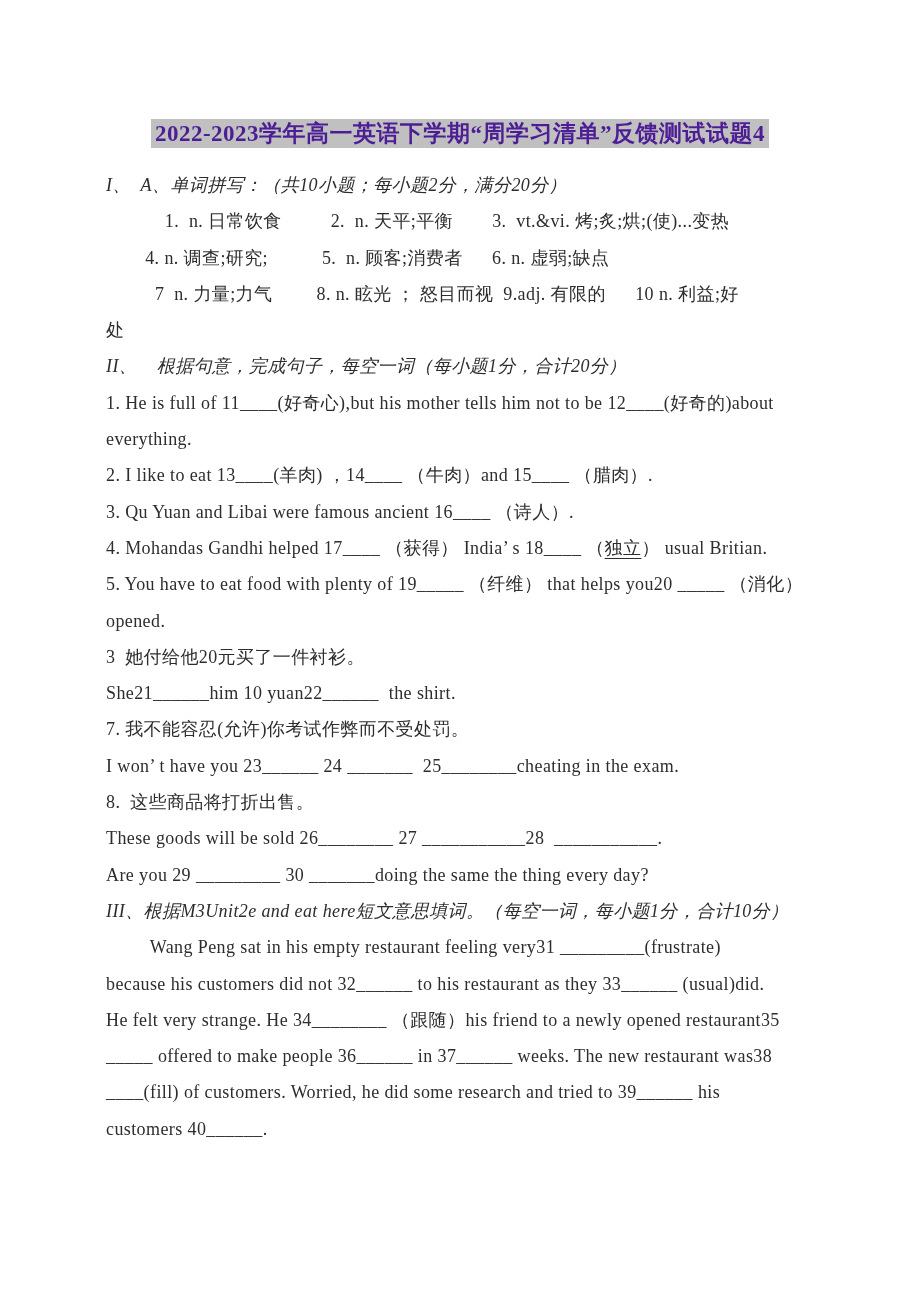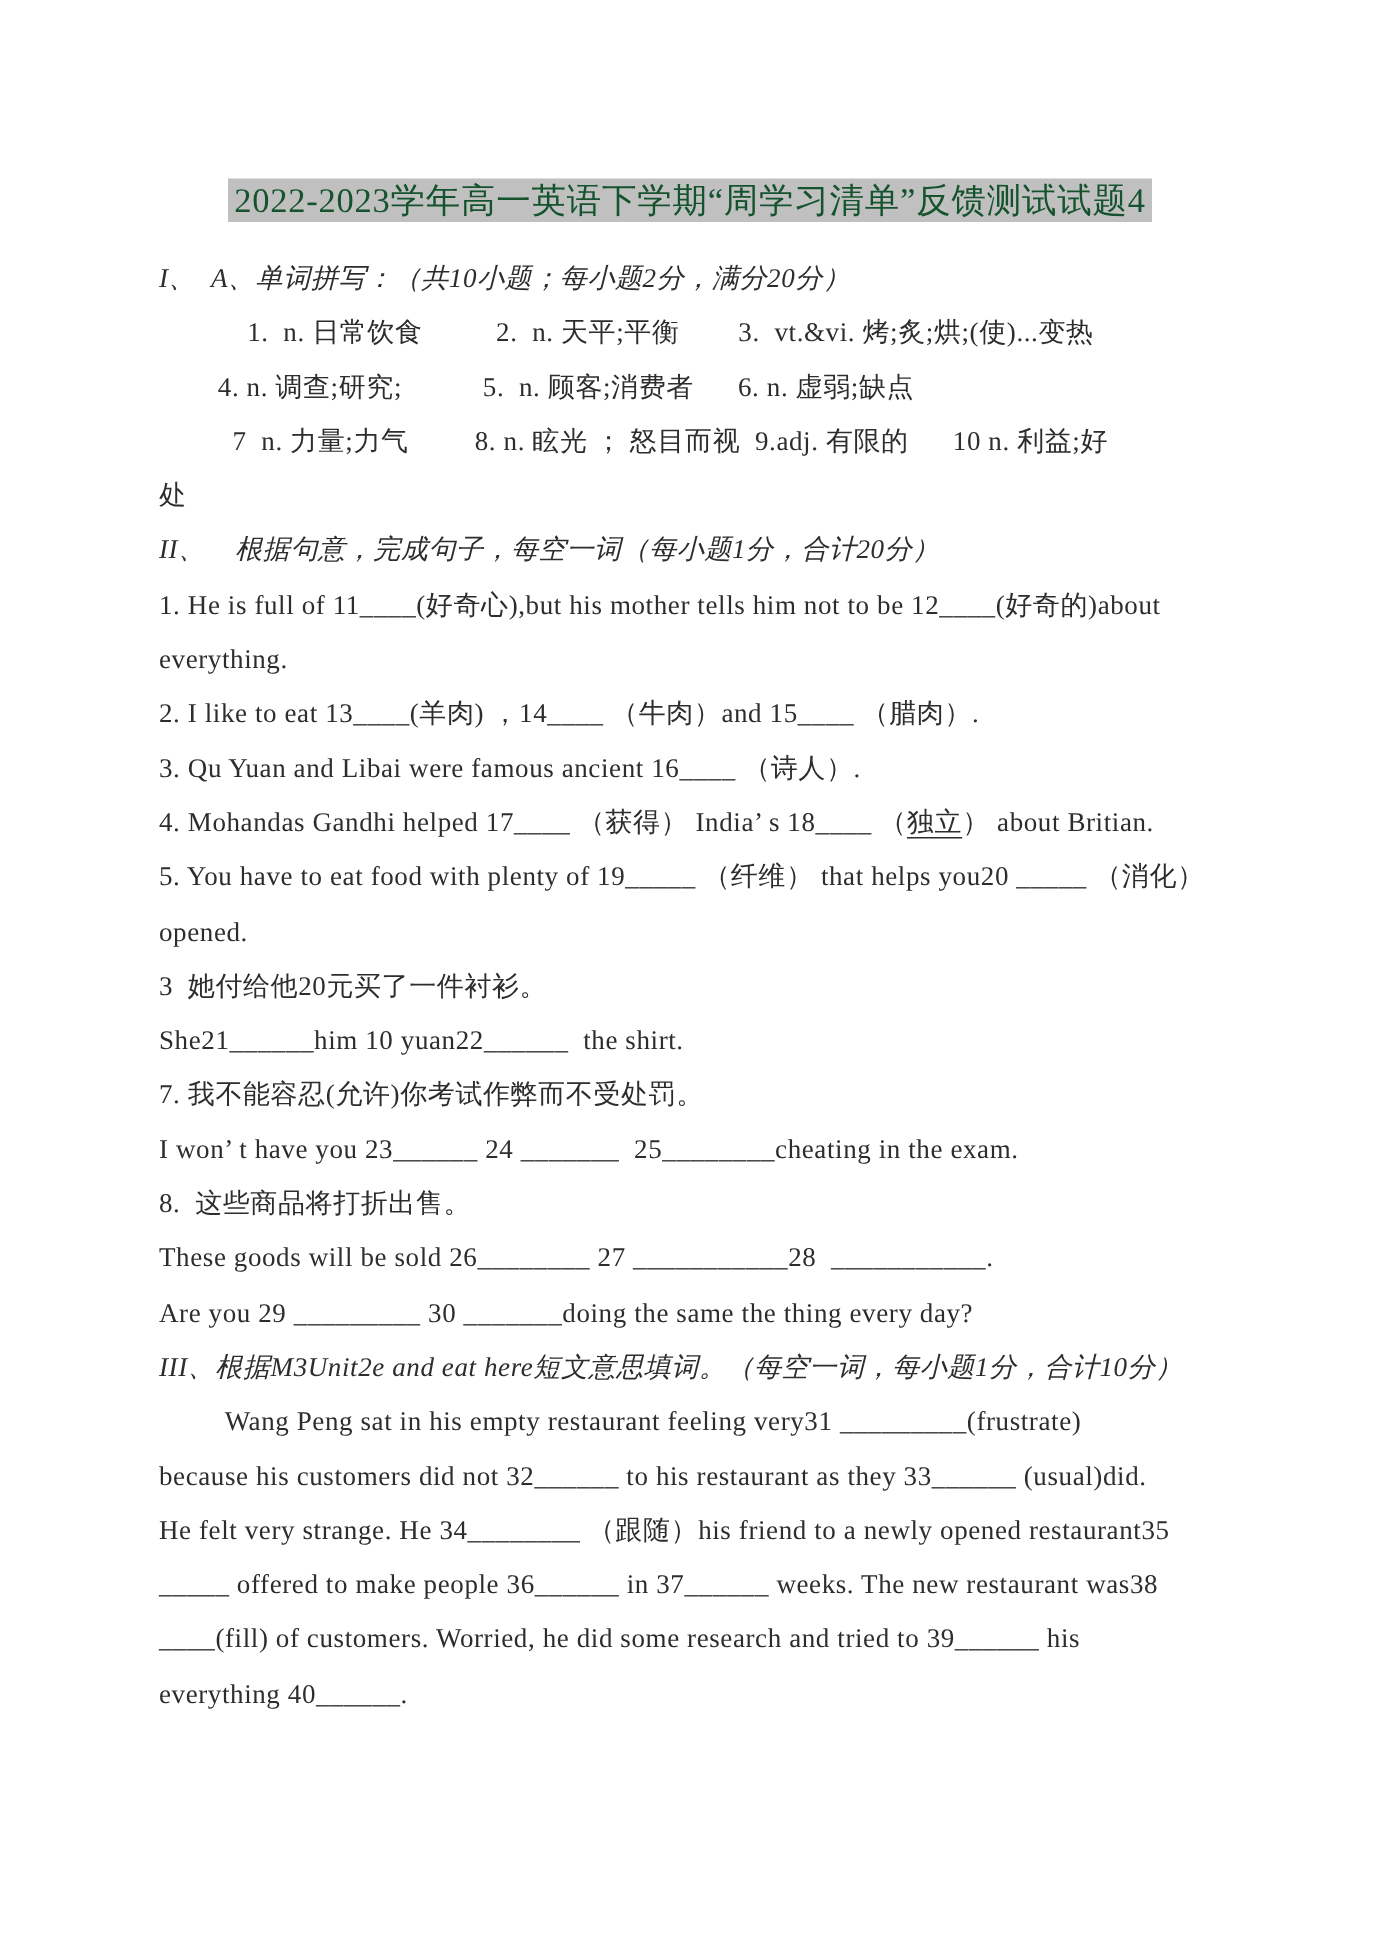--- a/index.html
+++ b/index.html
@@ -11,22 +11,22 @@
     background:#ffffff;
     font-family:"Liberation Serif","DejaVu Serif",serif;
     color:#2d2d2d;
   }
   .title-row{
     padding-top:118px;
     text-align:center;
   }
   .title-hl{
     background:#c0c0c0;
-    color:#14532d;
-    font-weight:400;
+    color:#4c1d95;
+    font-weight:700;
     font-size:23px;
     line-height:32px;
     padding:2px 4px;
     letter-spacing:0.5px;
   }
   .content{
     margin-top:17px;
     padding-left:106px;
     padding-right:20px;
   }
@@ -52,33 +52,33 @@
     <div class="line">            1.  n. 日常饮食          2.  n. 天平;平衡        3.  vt.&amp;vi. 烤;炙;烘;(使)...变热</div>
     <div class="line">        4. n. 调查;研究;           5.  n. 顾客;消费者      6. n. 虚弱;缺点</div>
     <div class="line">          7  n. 力量;力气         8. n. 眩光 ； 怒目而视  9.adj. 有限的      10 n. 利益;好</div>
     <div class="line">处</div>
 
     <div class="line italic">II、    根据句意，完成句子，每空一词（每小题1分，合计20分）</div>
     <div class="line">1. He is full of 11____(好奇心),but his mother tells him not to be 12____(好奇的)about</div>
     <div class="line">everything.</div>
     <div class="line">2. I like to eat 13____(羊肉) ，14____ （牛肉）and 15____ （腊肉）.</div>
     <div class="line">3. Qu Yuan and Libai were famous ancient 16____ （诗人）.</div>
-    <div class="line"><span>4. Mohandas Gandhi helped 17____ （获得） India’ s 18____ （</span><span class="u">独立</span><span>） about Britian.</span></div>
+    <div class="line"><span>4. Mohandas Gandhi helped 17____ （获得） India’ s 18____ （</span><span class="u">独立</span><span>） usual Britian.</span></div>
     <div class="line">5. You have to eat food with plenty of 19_____ （纤维） that helps you20 _____ （消化）</div>
     <div class="line">opened.</div>
     <div class="line">3  她付给他20元买了一件衬衫。</div>
     <div class="line">She21______him 10 yuan22______  the shirt.</div>
     <div class="line">7. 我不能容忍(允许)你考试作弊而不受处罚。</div>
     <div class="line">I won’ t have you 23______ 24 _______  25________cheating in the exam.</div>
     <div class="line">8.  这些商品将打折出售。</div>
     <div class="line">These goods will be sold 26________ 27 ___________28  ___________.</div>
     <div class="line">Are you 29 _________ 30 _______doing the same the thing every day?</div>
 
     <div class="line italic">III、根据M3Unit2e and eat here短文意思填词。（每空一词，每小题1分，合计10分）</div>
     <div class="line">         Wang Peng sat in his empty restaurant feeling very31 _________(frustrate)</div>
     <div class="line">because his customers did not 32______ to his restaurant as they 33______ (usual)did.</div>
     <div class="line">He felt very strange. He 34________ （跟随）his friend to a newly opened restaurant35</div>
     <div class="line">_____ offered to make people 36______ in 37______ weeks. The new restaurant was38</div>
     <div class="line">____(fill) of customers. Worried, he did some research and tried to 39______ his</div>
-    <div class="line">everything 40______.</div>
+    <div class="line">customers 40______.</div>
   </div>
 
 </div>
 
 </body></html>

